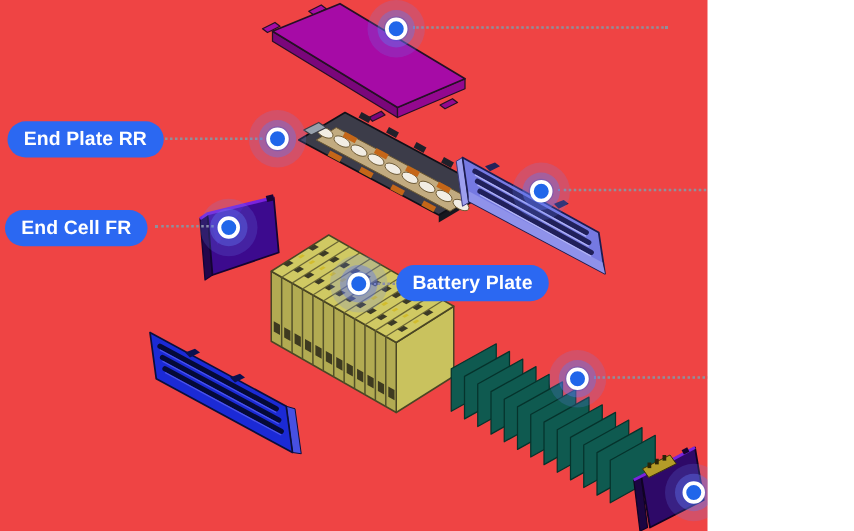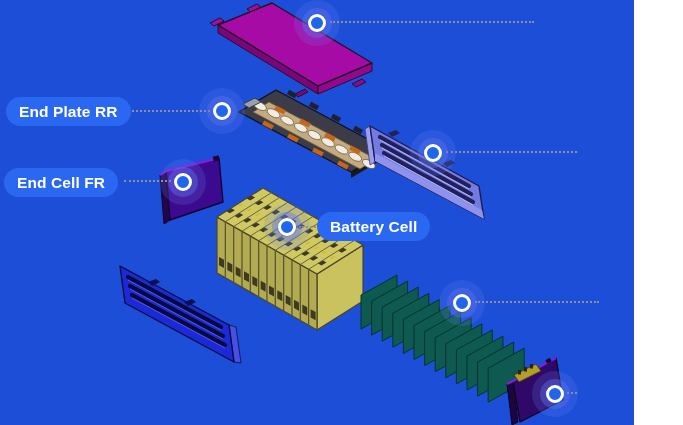--- a/index.html
+++ b/index.html
@@ -1,18 +1,18 @@
 <!DOCTYPE html>
 <html><head>
 <meta charset="utf-8">
 <style>
   html,body{margin:0;padding:0;background:#ffffff;}
   .stage{
-    position:relative;width:634px;height:425px;overflow:hidden;
-    background:#1d4ed8;
+    position:relative;width:566px;height:425px;overflow:hidden;
+    background:#ef4444;
     font-family:"Liberation Sans", sans-serif;
   }
   .stage svg{position:absolute;left:0;top:0;}
   .callout{position:absolute;left:0;top:0;width:0;height:0;}
   .leader{position:absolute;height:0;border-top:2.6px dotted #90909a;}
   .marker{position:absolute;width:46px;height:46px;transform:translate(-50%,-50%);}
   .marker .halo1{position:absolute;inset:0;border-radius:50%;background:rgba(106,130,244,0.20);}
   .marker .halo2{position:absolute;inset:8px;border-radius:50%;background:rgba(96,118,240,0.40);}
   .marker .dot{position:absolute;inset:14px;border-radius:50%;background:#2066ea;border:3px solid #ffffff;box-sizing:border-box;box-shadow:0 0 0 1px rgba(40,80,220,0.25);}
   .pill{
@@ -256,21 +256,21 @@
     <div class="pill" style="top:168px;left:4px;">End Cell FR</div>
   </div>
 
   <div class="callout">
     <div class="leader" style="left:299px;top:226px;width:17px;"></div>
     <div class="marker" style="left:287px;top:227px;">
       <div class="halo1"></div>
       <div class="halo2"></div>
       <div class="dot"></div>
     </div>
-    <div class="pill" style="top:212px;left:317px;">Battery Cell</div>
+    <div class="pill" style="top:212px;left:317px;">Battery Plate</div>
   </div>
 
   <div class="callout">
     <div class="leader" style="left:475px;top:301px;width:124px;"></div>
     <div class="marker" style="left:462px;top:303px;">
       <div class="halo1"></div>
       <div class="halo2"></div>
       <div class="dot"></div>
     </div>
 

